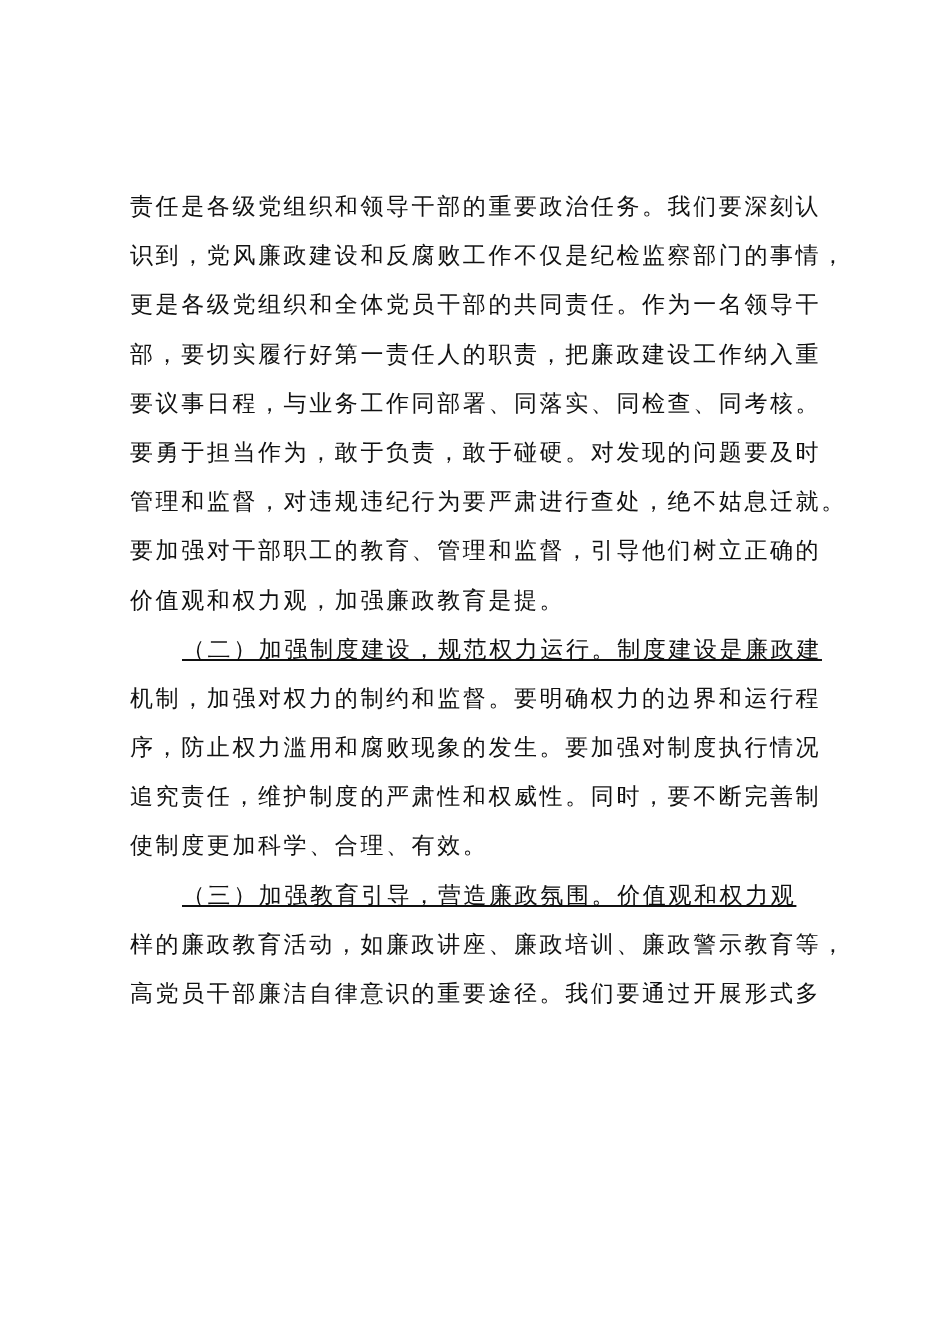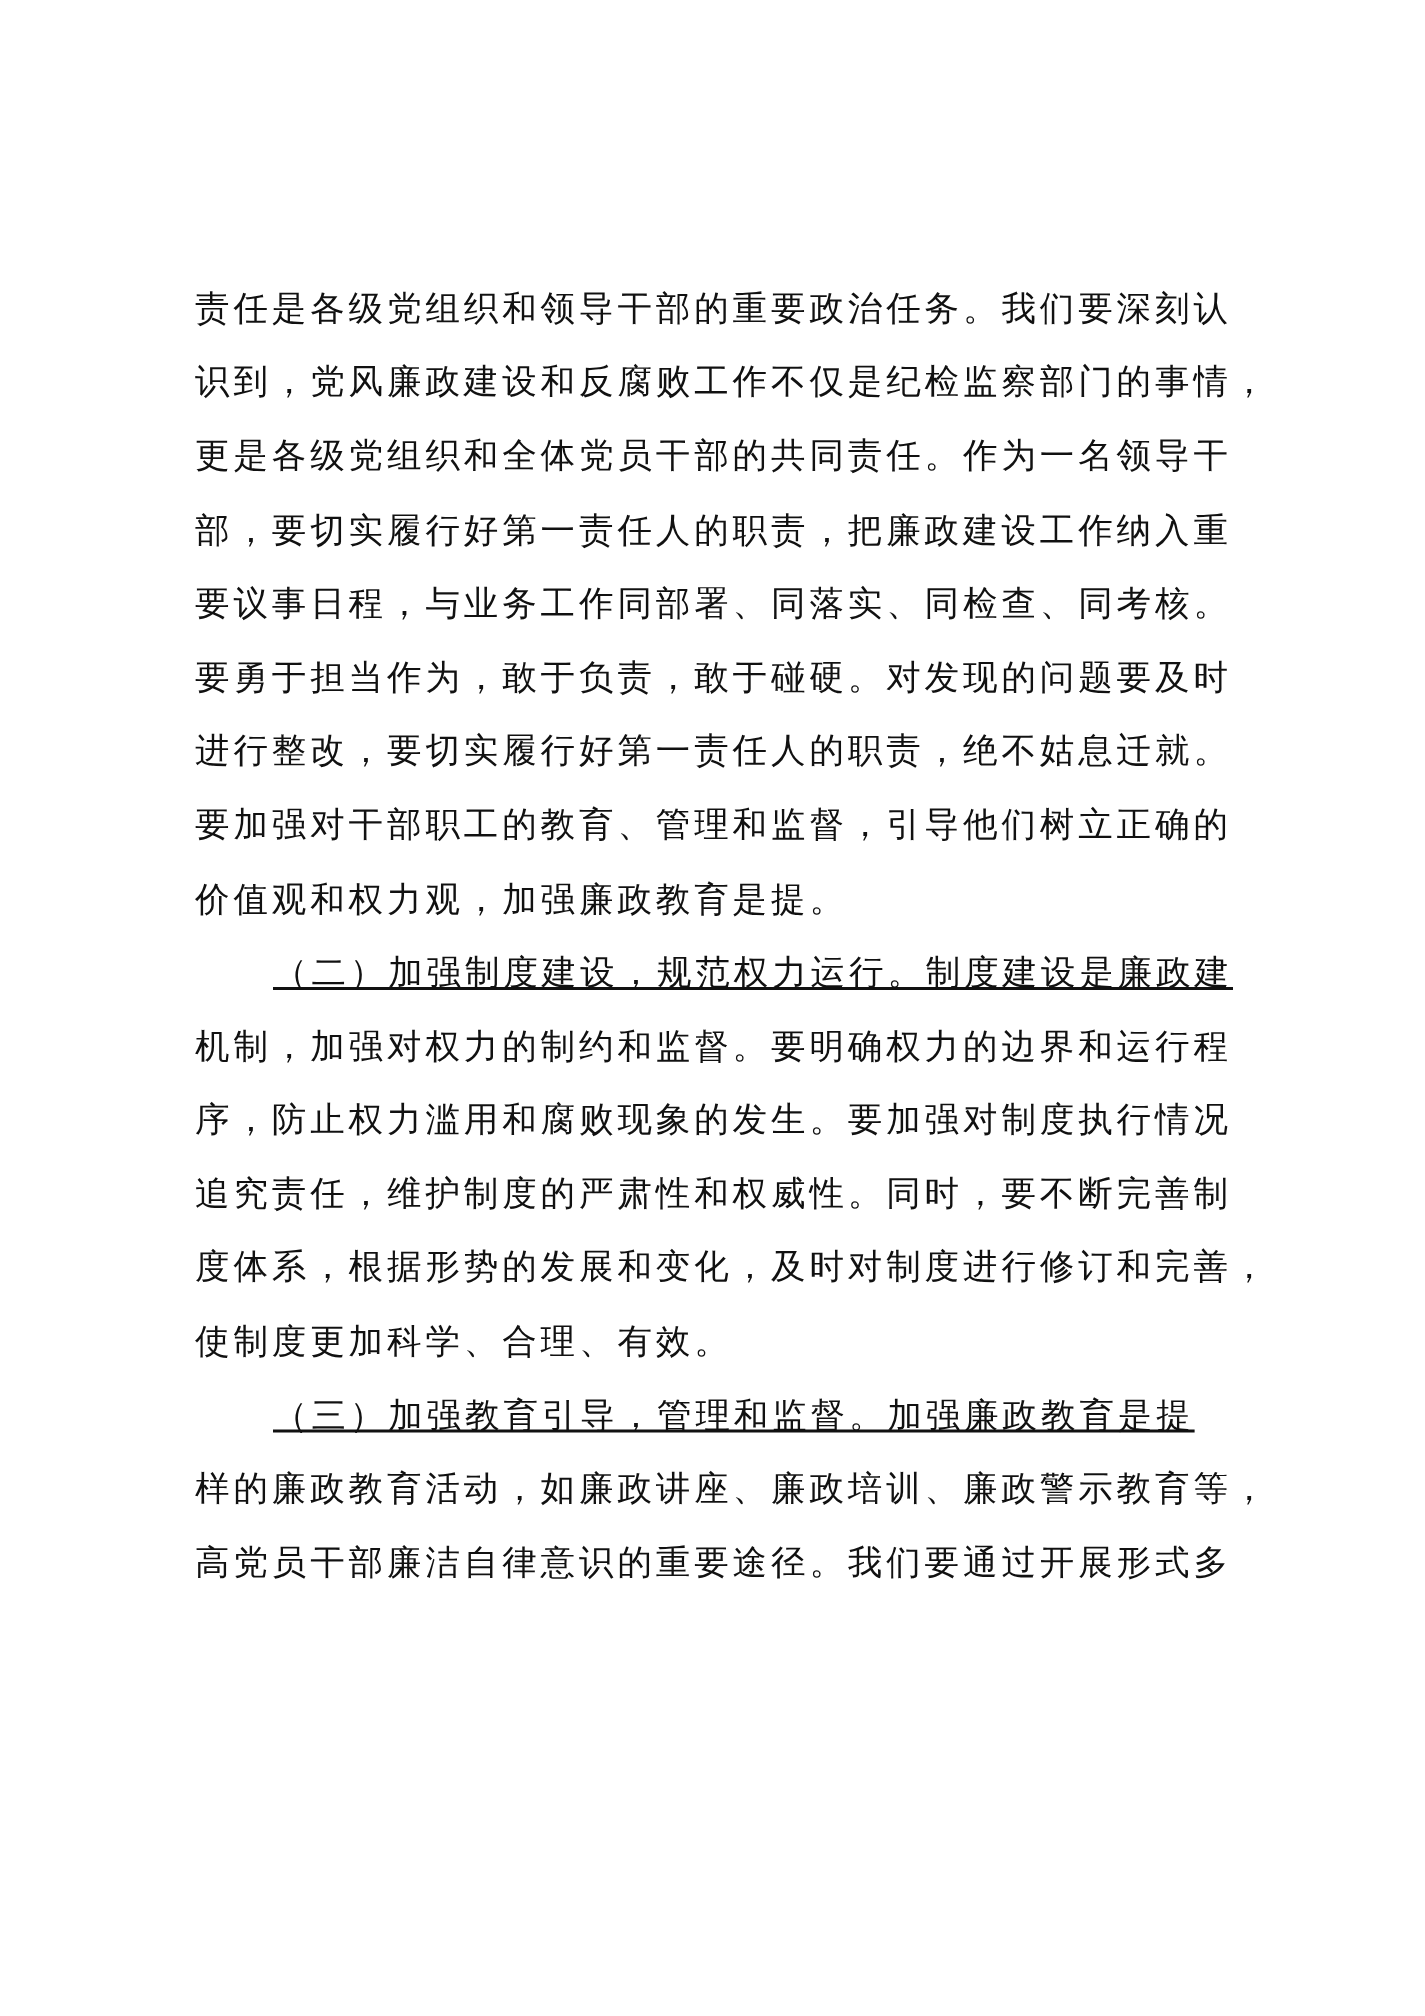--- a/index.html
+++ b/index.html
@@ -46,26 +46,25 @@
 <body>
 
 <div class="page">
   <div class="text-block">
     <span class="line">责任是各级党组织和领导干部的重要政治任务。我们要深刻认</span>
     <span class="line">识到，党风廉政建设和反腐败工作不仅是纪检监察部门的事情，</span>
     <span class="line">更是各级党组织和全体党员干部的共同责任。作为一名领导干</span>
     <span class="line">部，要切实履行好第一责任人的职责，把廉政建设工作纳入重</span>
     <span class="line">要议事日程，与业务工作同部署、同落实、同检查、同考核。</span>
     <span class="line">要勇于担当作为，敢于负责，敢于碰硬。对发现的问题要及时</span>
-    <span class="line">进行整改，要切实履行好第一责任人的职责，绝不姑息迁就。</span>
+    <span class="line">管理和监督，对违规违纪行为要严肃进行查处，绝不姑息迁就。</span>
     <span class="line">要加强对干部职工的教育、管理和监督，引导他们树立正确的</span>
     <span class="line">价值观和权力观，加强廉政教育是提。</span>
     <span class="line indent">（二）加强制度建设，规范权力运行。制度建设是廉政建</span>
     <span class="line">机制，加强对权力的制约和监督。要明确权力的边界和运行程</span>
     <span class="line">序，防止权力滥用和腐败现象的发生。要加强对制度执行情况</span>
     <span class="line">追究责任，维护制度的严肃性和权威性。同时，要不断完善制</span>
-    <span class="line">度体系，根据形势的发展和变化，及时对制度进行修订和完善，</span>
     <span class="line">使制度更加科学、合理、有效。</span>
-    <span class="line indent">（三）加强教育引导，管理和监督。加强廉政教育是提</span>
+    <span class="line indent">（三）加强教育引导，营造廉政氛围。价值观和权力观</span>
     <span class="line">样的廉政教育活动，如廉政讲座、廉政培训、廉政警示教育等，</span>
     <span class="line">高党员干部廉洁自律意识的重要途径。我们要通过开展形式多</span>
   </div>
 </div>
 
 </body></html>

